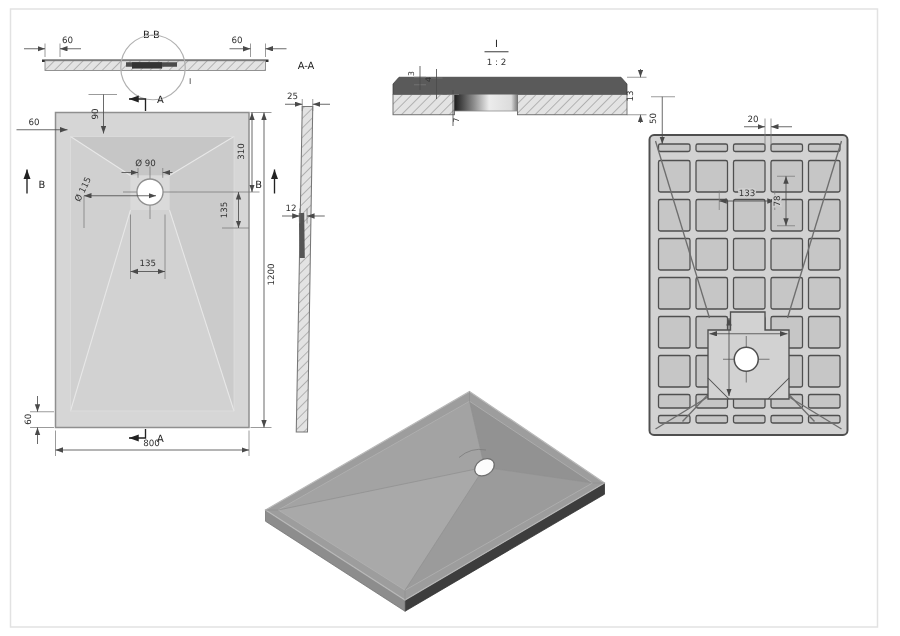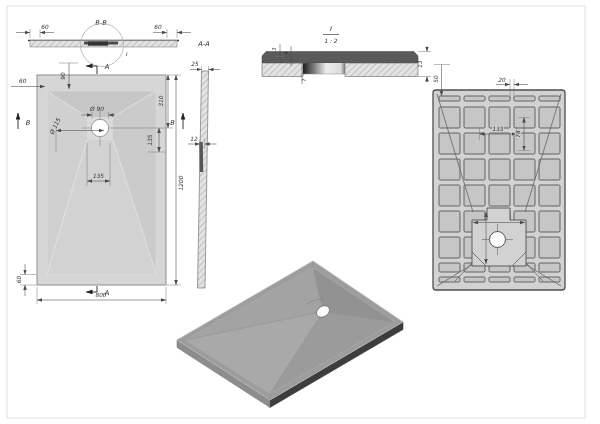--- a/index.html
+++ b/index.html
@@ -1,17 +1,17 @@
 <!DOCTYPE html>
 <html><head>
 <meta charset="utf-8">
 <style>
   html,body{margin:0;padding:0;background:#fff;}
   .sheet{position:relative;width:600px;height:424px;background:#fff;overflow:hidden;
-         font-family:"DejaVu Sans",sans-serif;font-style:italic;}
+         font-family:"DejaVu Sans",sans-serif;}
   svg{display:block}
   .dim{stroke:#4a4a4a;stroke-width:.55;fill:none}
   .ext{stroke:#7a7a7a;stroke-width:.5;fill:none}
   .sec{stroke:#222;stroke-width:.9;fill:none}
   .dimtxt{font-family:"DejaVu Sans",sans-serif;font-size:5.8px;fill:#333}
   .smtxt{font-family:"DejaVu Sans",sans-serif;font-size:5.2px;fill:#333}
   .lbl{font-family:"DejaVu Sans",sans-serif;font-size:6.6px;fill:#222}
   .tm{text-anchor:middle}
   .halo{paint-order:stroke;stroke:#cfcfcf;stroke-width:2.2px}
   .rib-cell{fill:#c6c6c6;stroke:#4f4f4f;stroke-width:.85}

